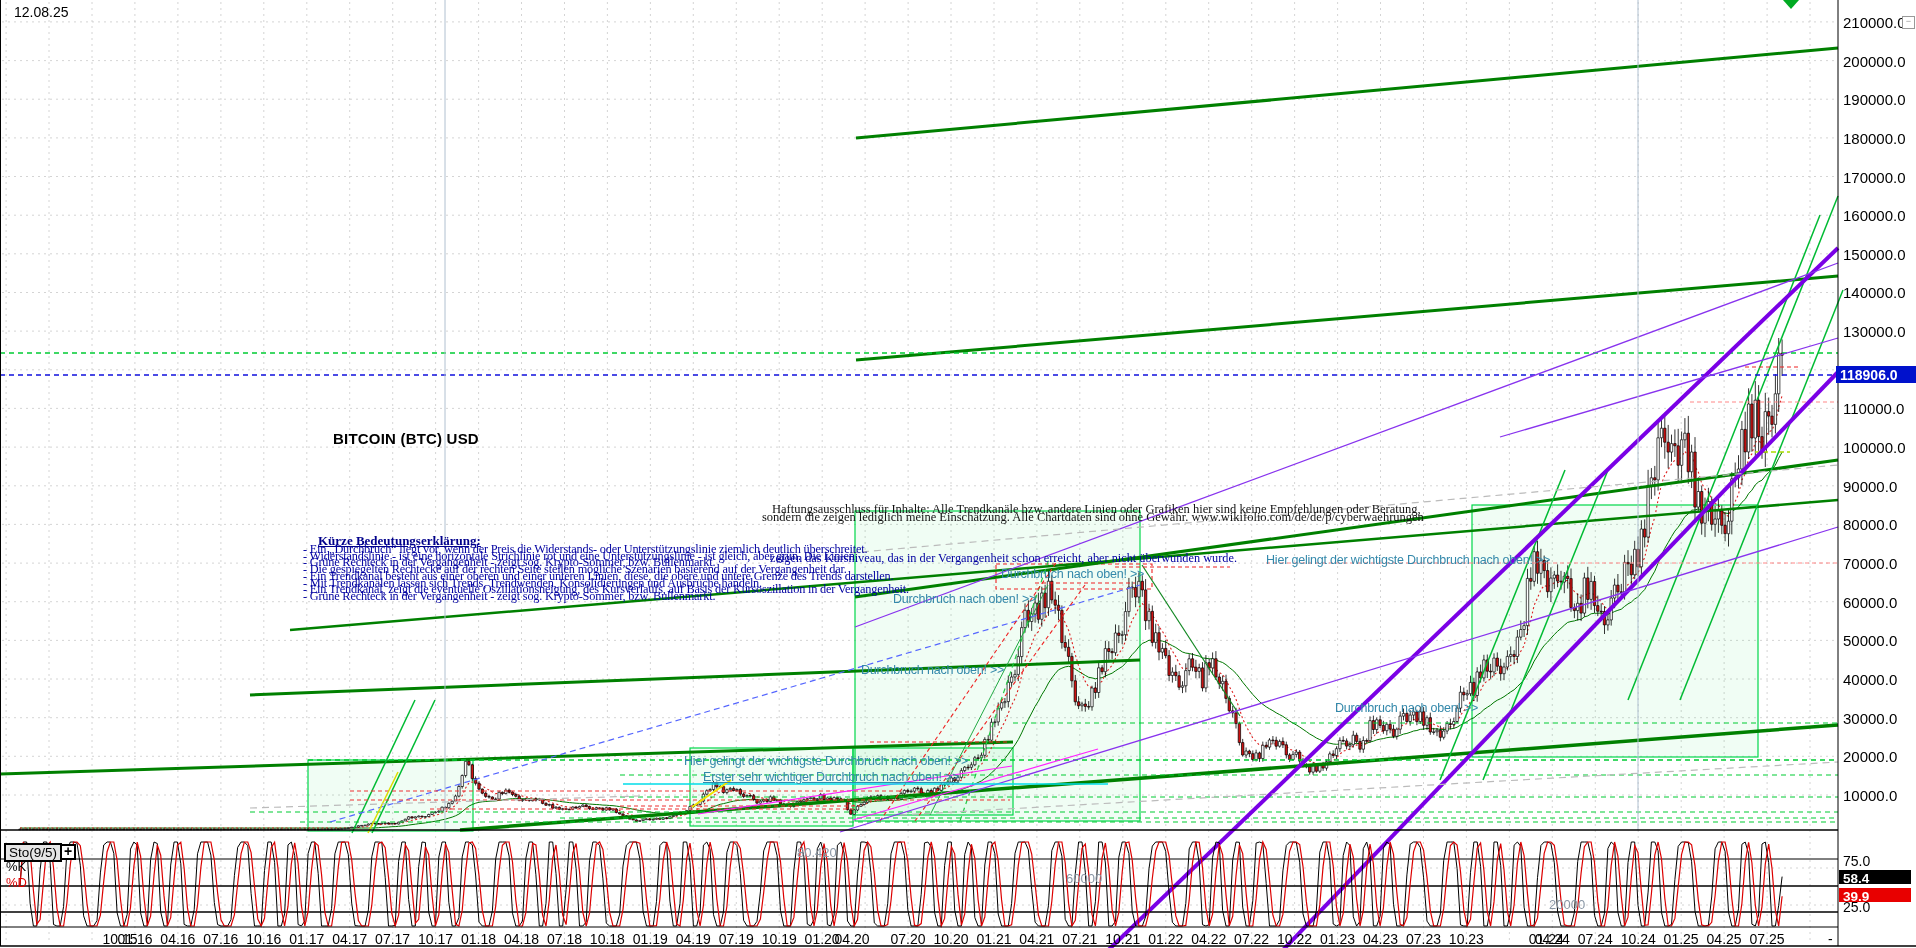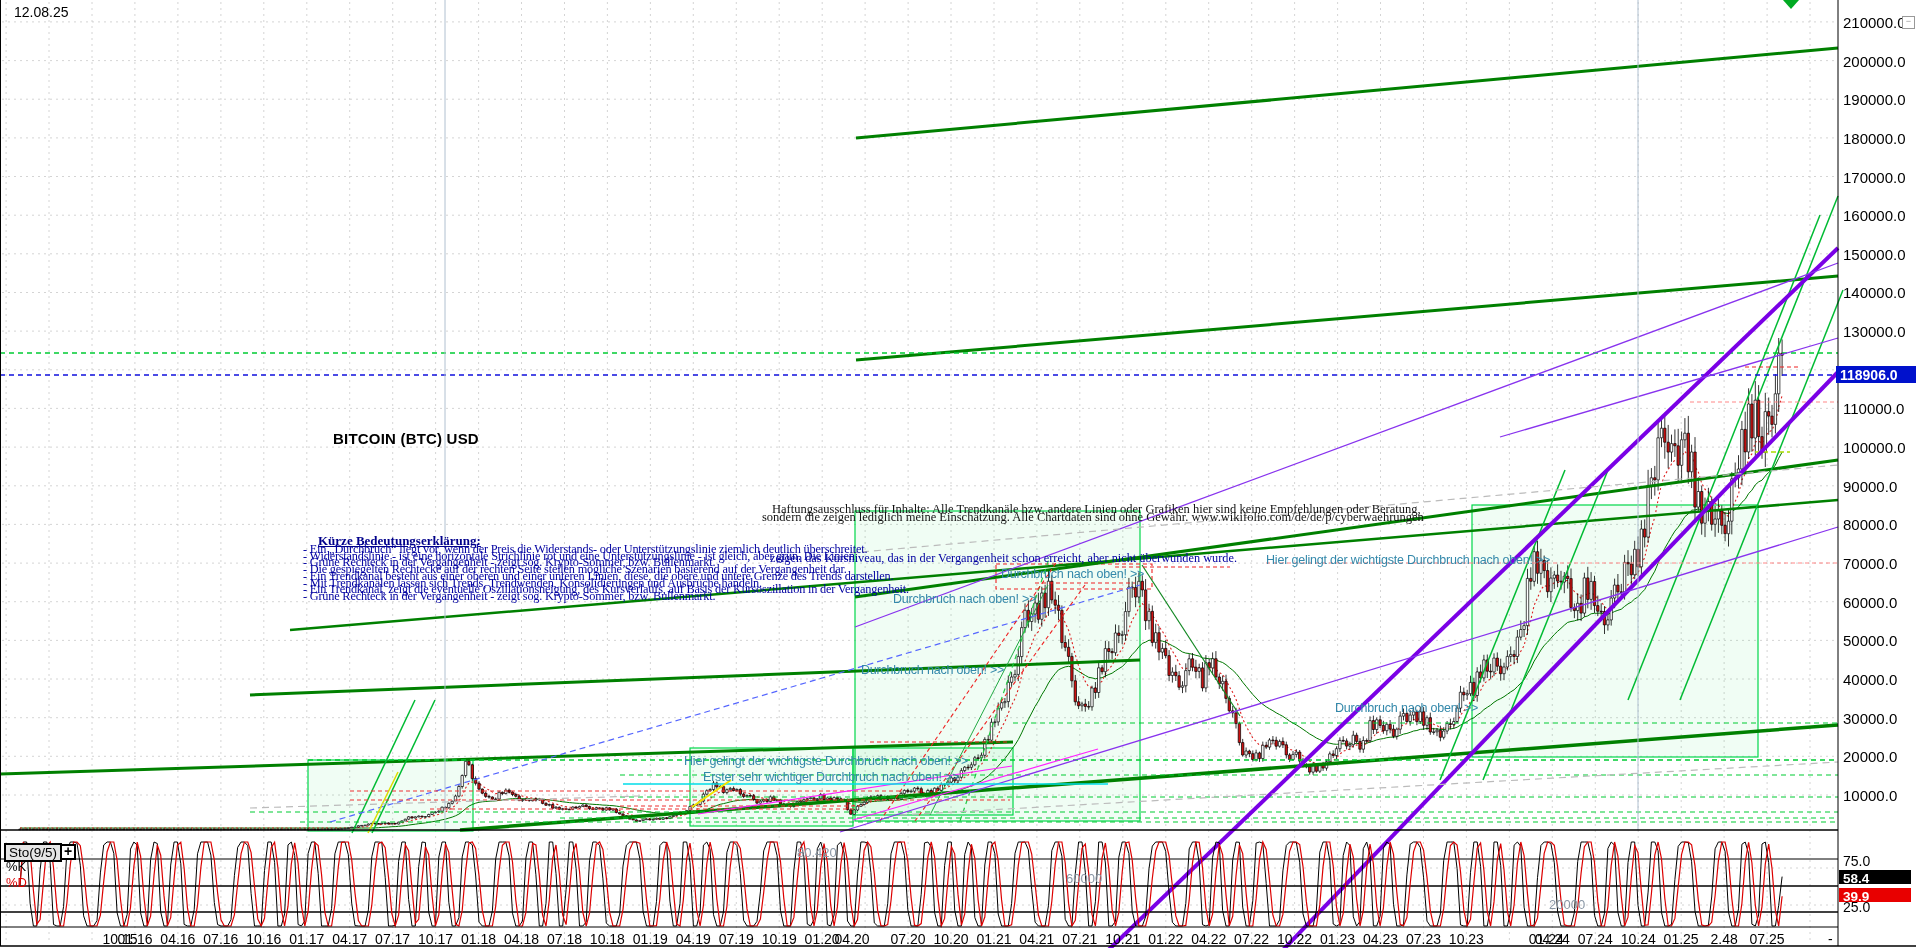--- a/index.html
+++ b/index.html
@@ -141,21 +141,21 @@
   </div>
 
 
   <div id="annotations">
       <div class="abs annotation" style="left: 893px; top: 592px;">Durchbruch nach oben! &gt;&gt;</div>
       <div class="abs annotation" style="left: 1001px; top: 567px;">Durchbruch nach oben! &gt;&gt;</div>
       <div class="abs annotation" style="left: 861px; top: 663px;">Durchbruch nach oben! &gt;&gt;</div>
       <div class="abs annotation" style="left: 1266px; top: 553px;">Hier gelingt der wichtigste Durchbruch nach oben! &gt;&gt;</div>
       <div class="abs annotation" style="left: 1335px; top: 701px;">Durchbruch nach oben! &gt;&gt;</div>
       <div class="abs annotation" style="left: 684px; top: 754px;">Hier gelingt der wichtigste Durchbruch nach oben! &gt;&gt;</div>
-      <div class="abs annotation" style="left: 703px; top: 770px;">Erster sehr wichtiger Durchbruch nach oben! &gt;&gt;</div>
+      <div class="abs annotation" style="left: 703px; top: 770px; text-decoration: underline;">Erster sehr wichtiger Durchbruch nach oben! &gt;&gt;</div>
     </div>
   <div id="floating">
       <div class="abs serif-blue" style="left: 770px; top: 551px;">zeigen das Kursniveau, das in der Vergangenheit schon erreicht, aber nicht überwunden wurde.</div>
       <div class="abs gray-txt" style="left: 797px; top: 845px;">80.420</div>
       <div class="abs gray-txt" style="left: 1066px; top: 871px;">60000</div>
       <div class="abs gray-txt" style="left: 1549px; top: 897px;">20000</div>
     </div>
 
   <div class="abs sto-box">Sto(9/5)</div>
   <div class="abs plus-box">+</div>
@@ -223,19 +223,19 @@
       <div class="abs date-label" style="left: 1294.6px; top: 931px;">10.22</div>
       <div class="abs date-label" style="left: 1337.55px; top: 931px;">01.23</div>
       <div class="abs date-label" style="left: 1380.5px; top: 931px;">04.23</div>
       <div class="abs date-label" style="left: 1423.45px; top: 931px;">07.23</div>
       <div class="abs date-label" style="left: 1466.4px; top: 931px;">10.23</div>
       <div class="abs date-label" style="left: 1509.35px; top: 931px; margin-left: 37px;">01.24</div>
       <div class="abs date-label" style="left: 1552.3px; top: 931px;">04.24</div>
       <div class="abs date-label" style="left: 1595.25px; top: 931px;">07.24</div>
       <div class="abs date-label" style="left: 1638.2px; top: 931px;">10.24</div>
       <div class="abs date-label" style="left: 1681.15px; top: 931px;">01.25</div>
-      <div class="abs date-label" style="left: 1724.1px; top: 931px;">2.48</div>
+      <div class="abs date-label" style="left: 1724.1px; top: 931px;">04.25</div>
       <div class="abs date-label" style="left: 1767.05px; top: 931px;">07.25</div>
     </div>
   <div class="abs dash-last" style="left:1828px;top:931px;">-</div>
 
   <div class="abs collapse-icon">−</div>
 </div>
 
 </body></html>

